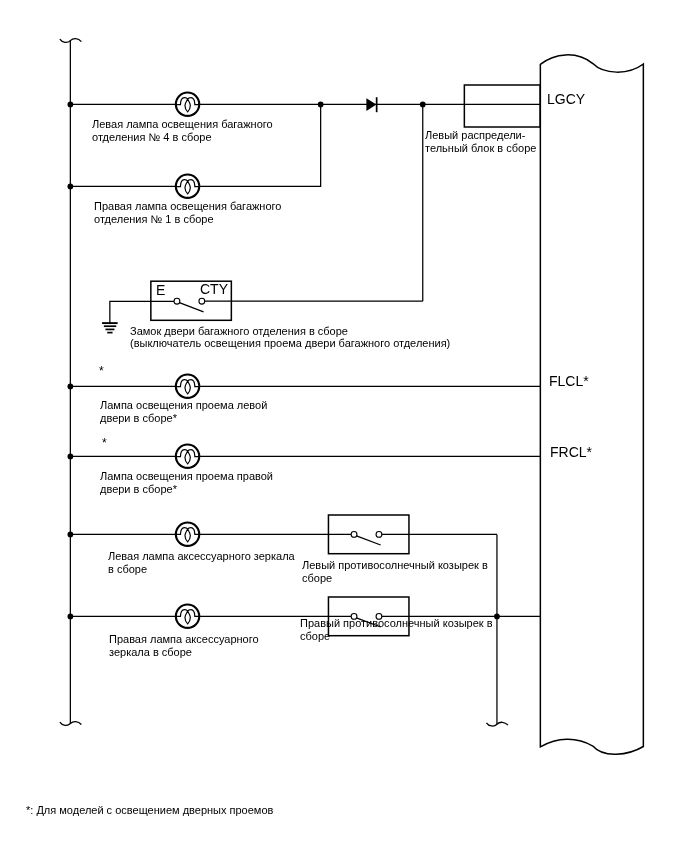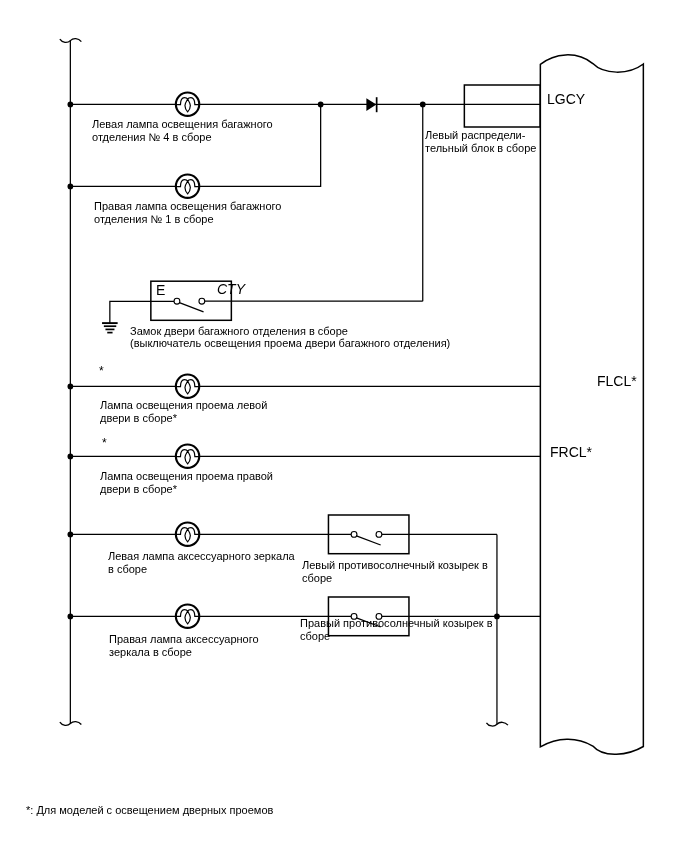--- a/index.html
+++ b/index.html
@@ -141,21 +141,21 @@
 в сборе</div>
   <div class="lbl" style="left:109px;top:633px;">Правая лампа аксессуарного
 зеркала в сборе</div>
   <div class="lbl" style="left:302.3px;top:558.6px;">Левый противосолнечный козырек в
 сборе</div>
   <div class="lbl" style="left:300px;top:617px;">Правый противосолнечный козырек в
 сборе</div>
   <div class="lbl" style="left:25.8px;top:804px;">*: Для моделей с освещением дверных проемов</div>
 
   <div class="term" style="left:547.2px;top:93.4px;">LGCY</div>
-  <div class="term" style="left:548.8px;top:374.7px;margin-left:48px;">FLCL*</div>
+  <div class="term" style="left:548.8px;top:374.7px;">FLCL*</div>
   <div class="term" style="left:550.2px;top:445.8px;">FRCL*</div>
   <div class="term" style="left:156px;top:283.9px;">E</div>
-  <div class="term" style="left:217px;top:282.8px;font-style:italic;">CTY</div>
+  <div class="term" style="left:200px;top:282.8px;">CTY</div>
 
   <div class="ast" style="left:98.8px;top:364.6px;">*</div>
   <div class="ast" style="left:101.8px;top:436.5px;">*</div>
 
 </div>
 
 </body></html>

